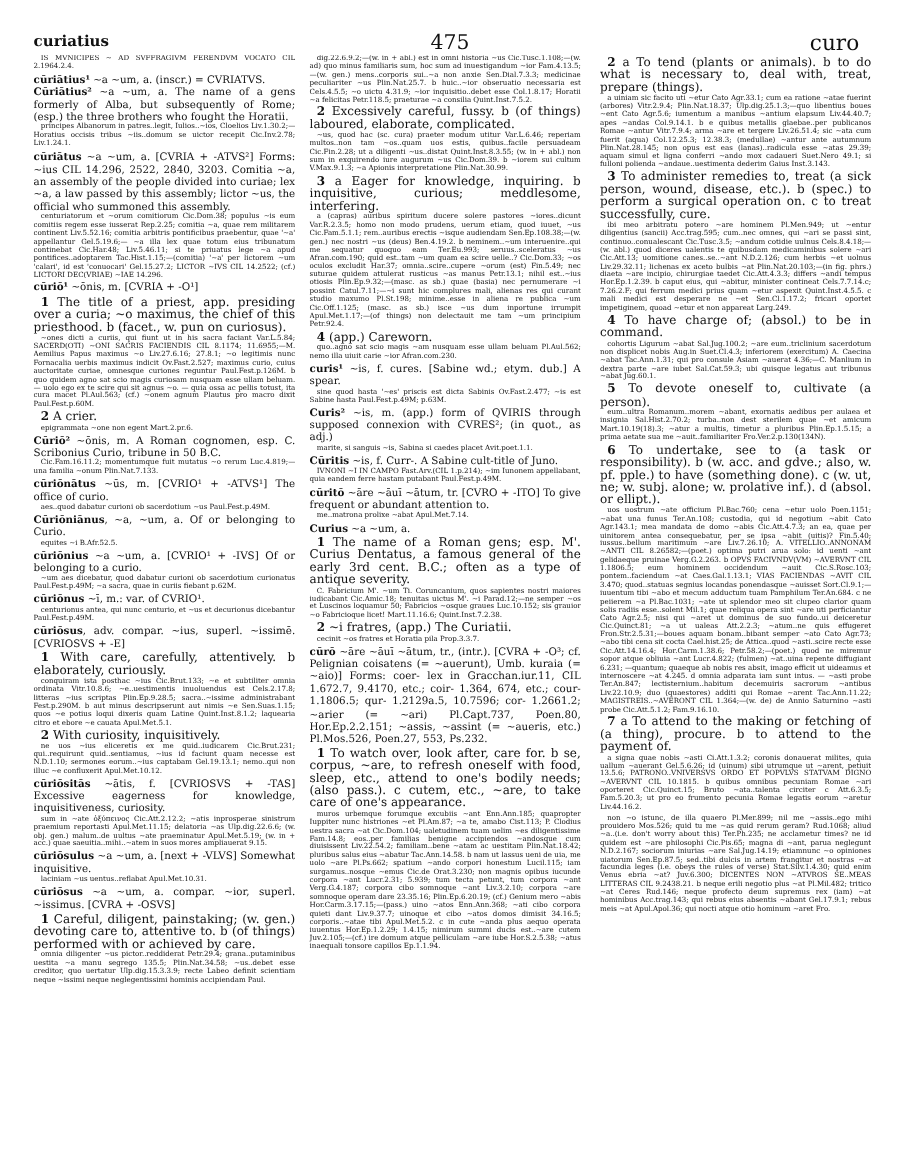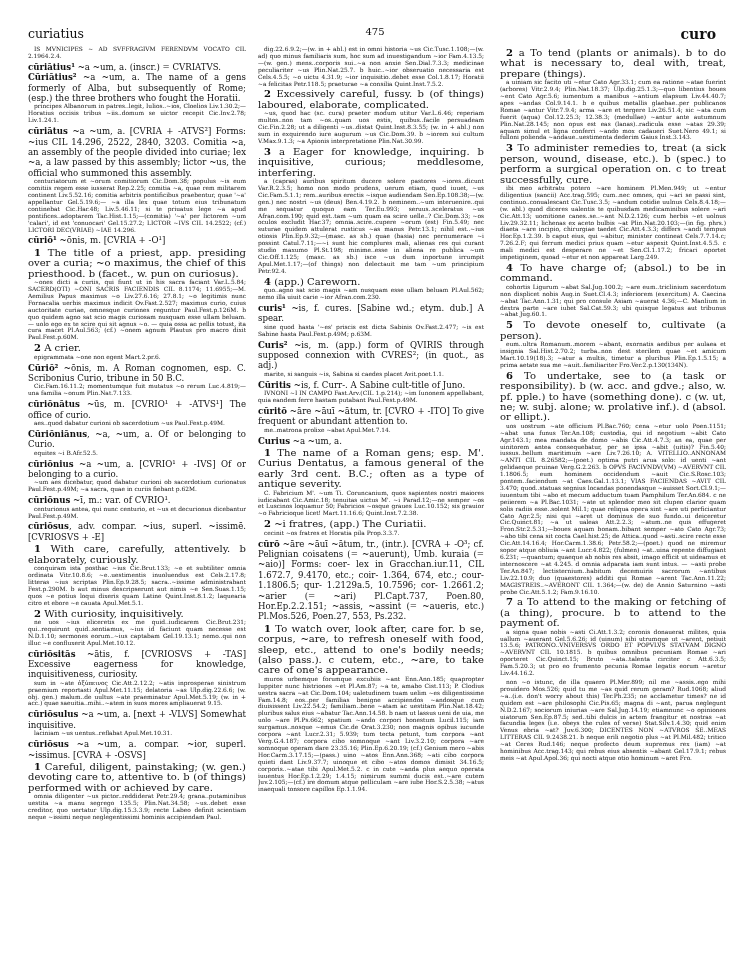--- a/index.html
+++ b/index.html
@@ -1,20 +1,20 @@
 <!DOCTYPE html>
 <html><head>
 <meta charset="utf-8">
 <style>
   html,body{margin:0;padding:0;background:#fff;}
   body{width:750px;height:963px;overflow:hidden;position:relative;font-family:"DejaVu Serif","Liberation Serif",serif;color:#111;}
   .header{position:absolute;top:26px;left:28px;right:28px;height:16px;}
-  .hw-left{position:absolute;left:0;top:0;font-weight:normal;font-size:12.5px;}
-  .pageno{position:absolute;left:0;right:0;text-align:center;top:0;font-size:10px;}
-  .hw-right{position:absolute;right:6px;top:0;font-weight:bold;font-size:14px;}
+  .hw-left{position:absolute;left:0;top:0;font-weight:bold;font-size:12.5px;}
+  .pageno{position:absolute;left:0;right:0;text-align:center;top:0;font-size:17px;}
+  .hw-right{position:absolute;right:6px;top:0;font-weight:normal;font-size:18px;}
   .col{position:absolute;top:46px;overflow:hidden;}
   .c1{left:28px;width:218px;height:905px;}
   .c2{left:258px;width:226px;height:905px;}
   .c3{left:500px;width:226px;height:905px;}
   .def{font-size:8.6px;line-height:10.4px;text-align:justify;margin:0;}
   .cit{font-size:5.9px;line-height:6.9px;text-align:justify;margin:0 0 2px 0;text-indent:6px;}
   .sense{font-size:10px;line-height:10.4px;text-align:justify;margin:2px 0 0 0;text-indent:6px;}
   .lemma{font-weight:bold;}
   .num{font-weight:bold;}
 </style>

